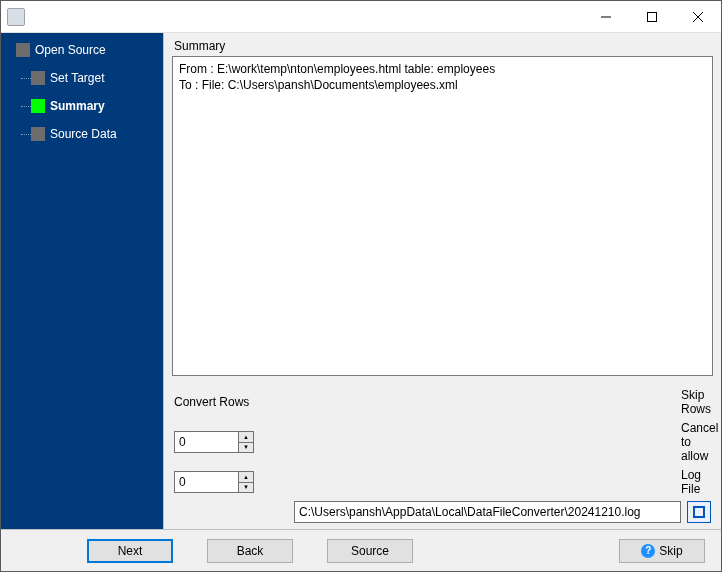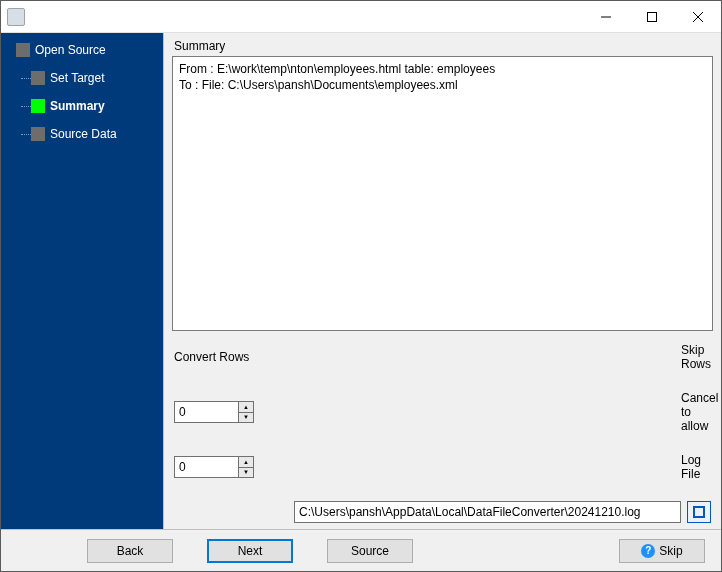--- a/index.html
+++ b/index.html
@@ -105,21 +105,21 @@
     font-size: 12px;
     color: #000;
     line-height: 1.35;
     white-space: pre-wrap;
     overflow: hidden;
   }
 
   .controls-grid {
     display: grid;
     grid-template-columns: 120px 1fr 30px;
-    row-gap: 20px;
+    row-gap: 5px;
     align-items: center;
     padding: 8px 10px 6px 10px;
   }
   .ctrl-label { color: #000; }
   .combo {
     width: 80px; height: 22px;
     background: #e9e9e9;
     border: 1px solid #707070;
     display: flex; align-items: center;
     padding: 0 4px;
@@ -312,25 +312,25 @@
         </div>
 
       </div>
 
     </div>
 
   </div>
 
   <div class="footer">
     <div class="group-left">
+      <div class="btn primary">
+          <span>Next</span>
+        </div>
       <div class="btn">
           <span>Back</span>
-        </div>
-      <div class="btn primary">
-          <span>Next</span>
         </div>
       <div class="btn">
           <span>Source</span>
         </div>
     </div>
     <div class="spacer"></div>
     <div class="btn help-btn">
       <div class="help-icon">?</div>
       <span>Skip</span>
     </div>

